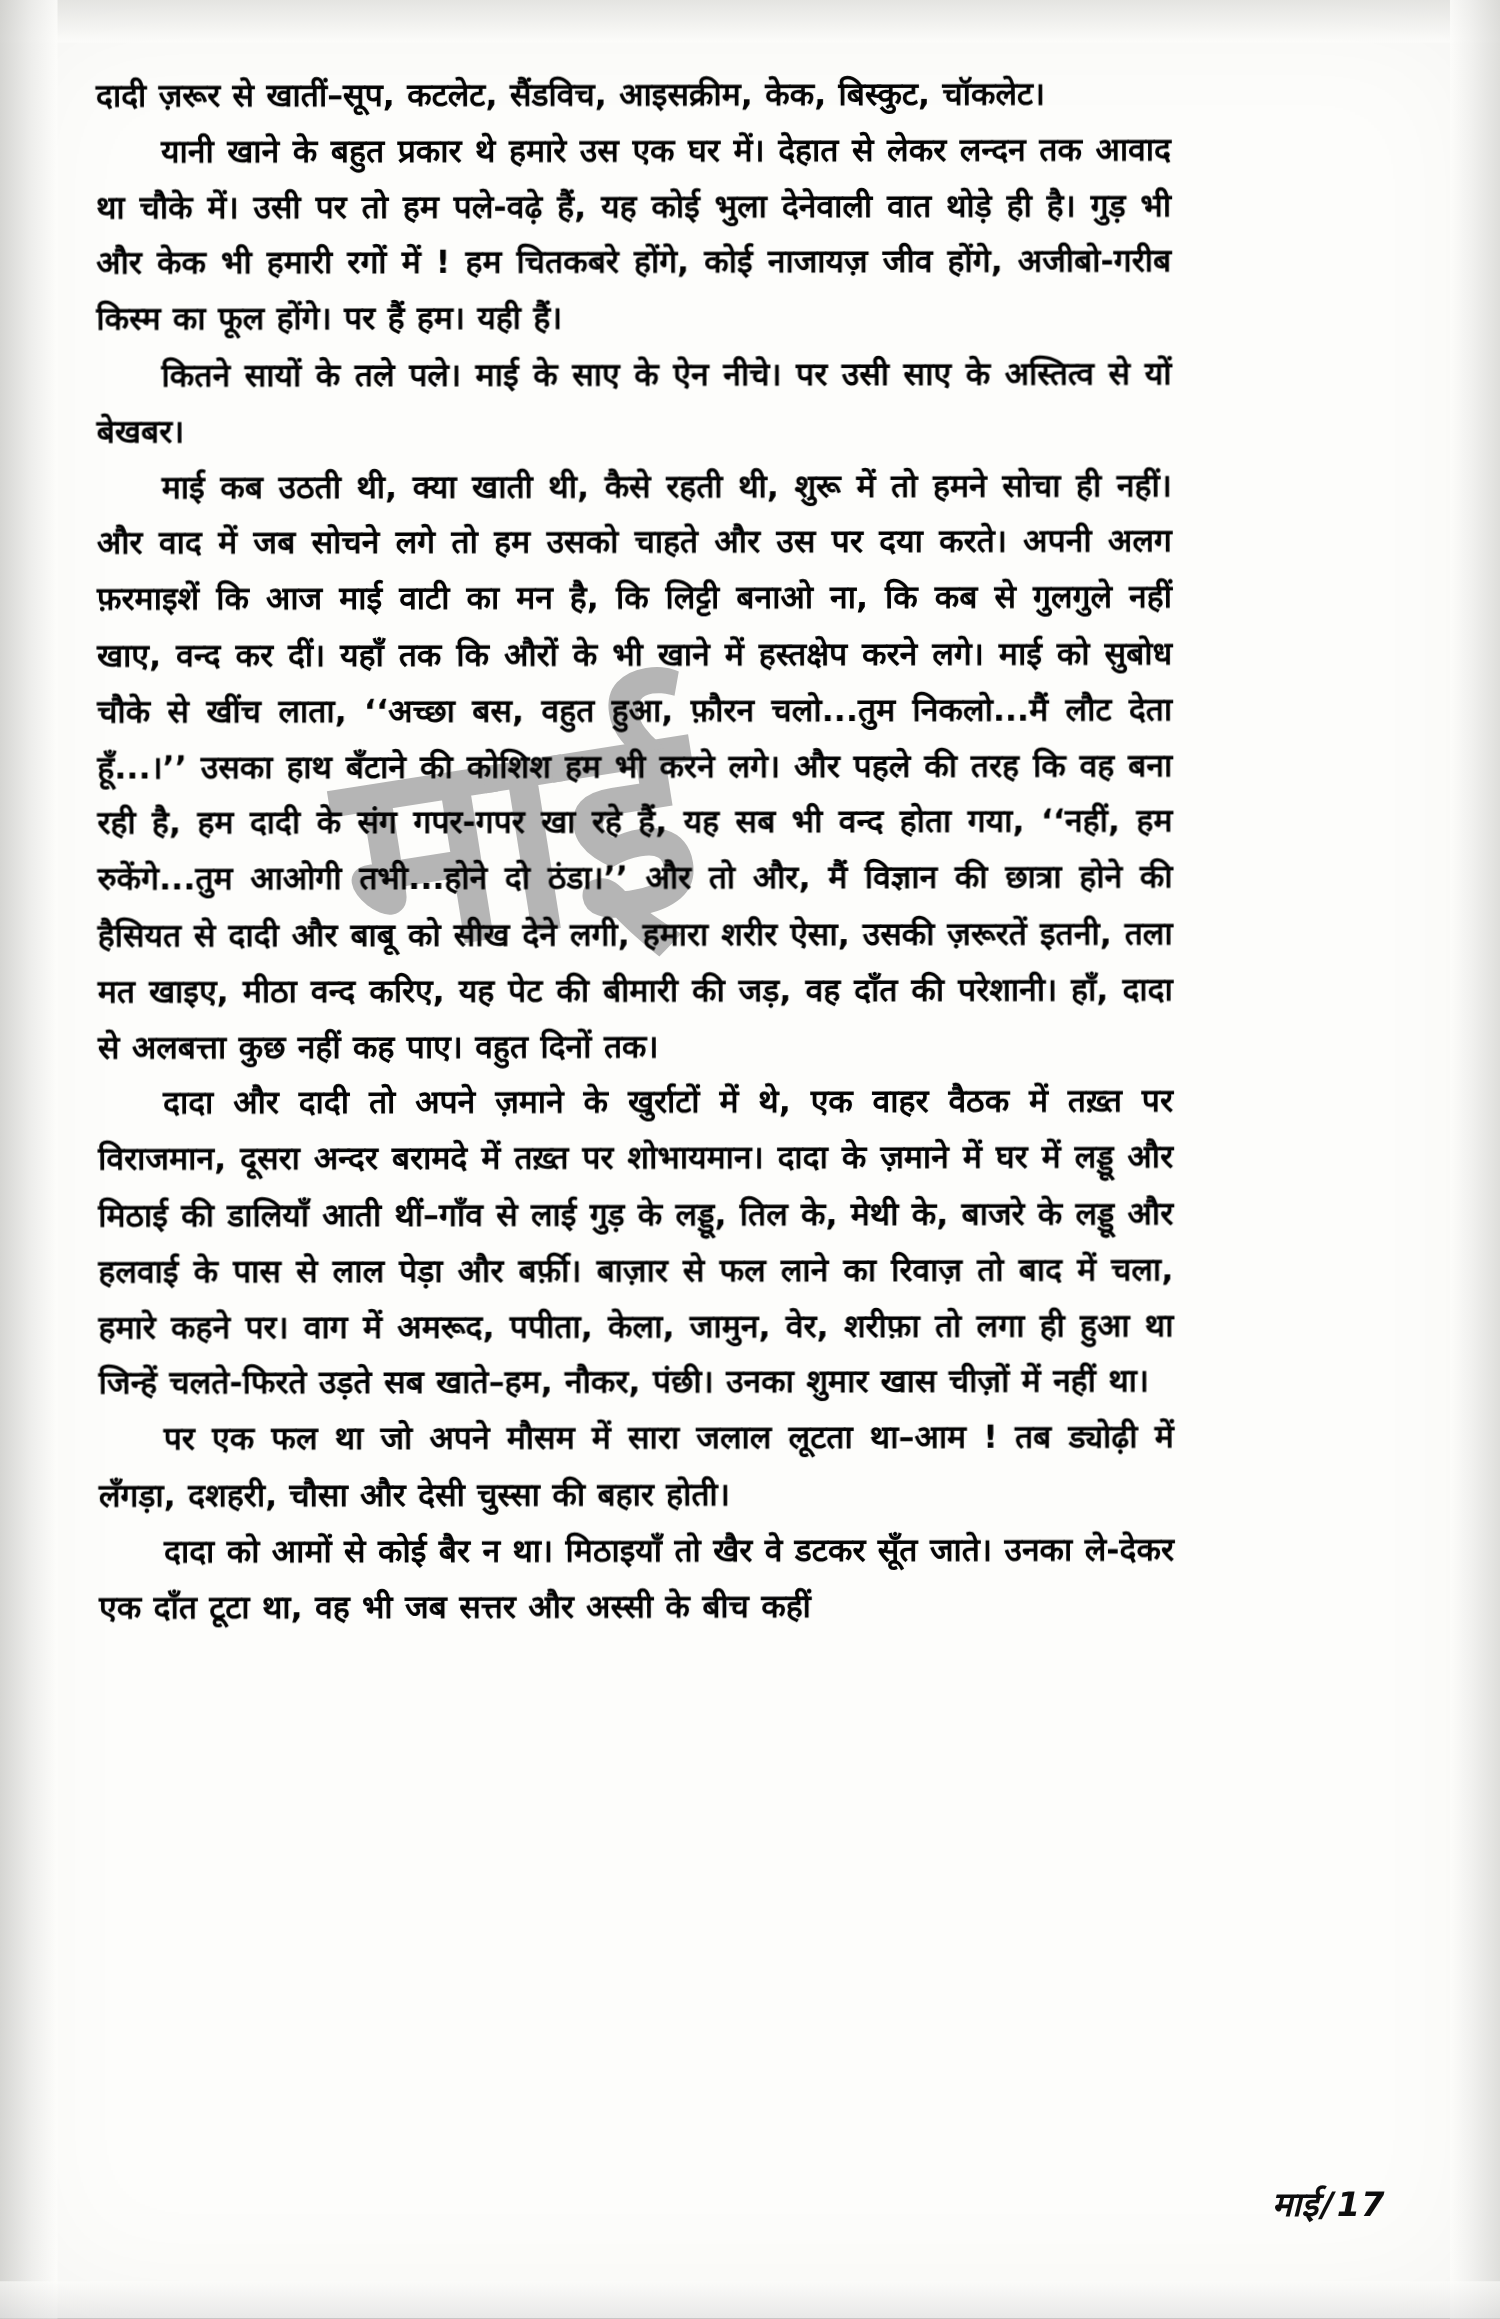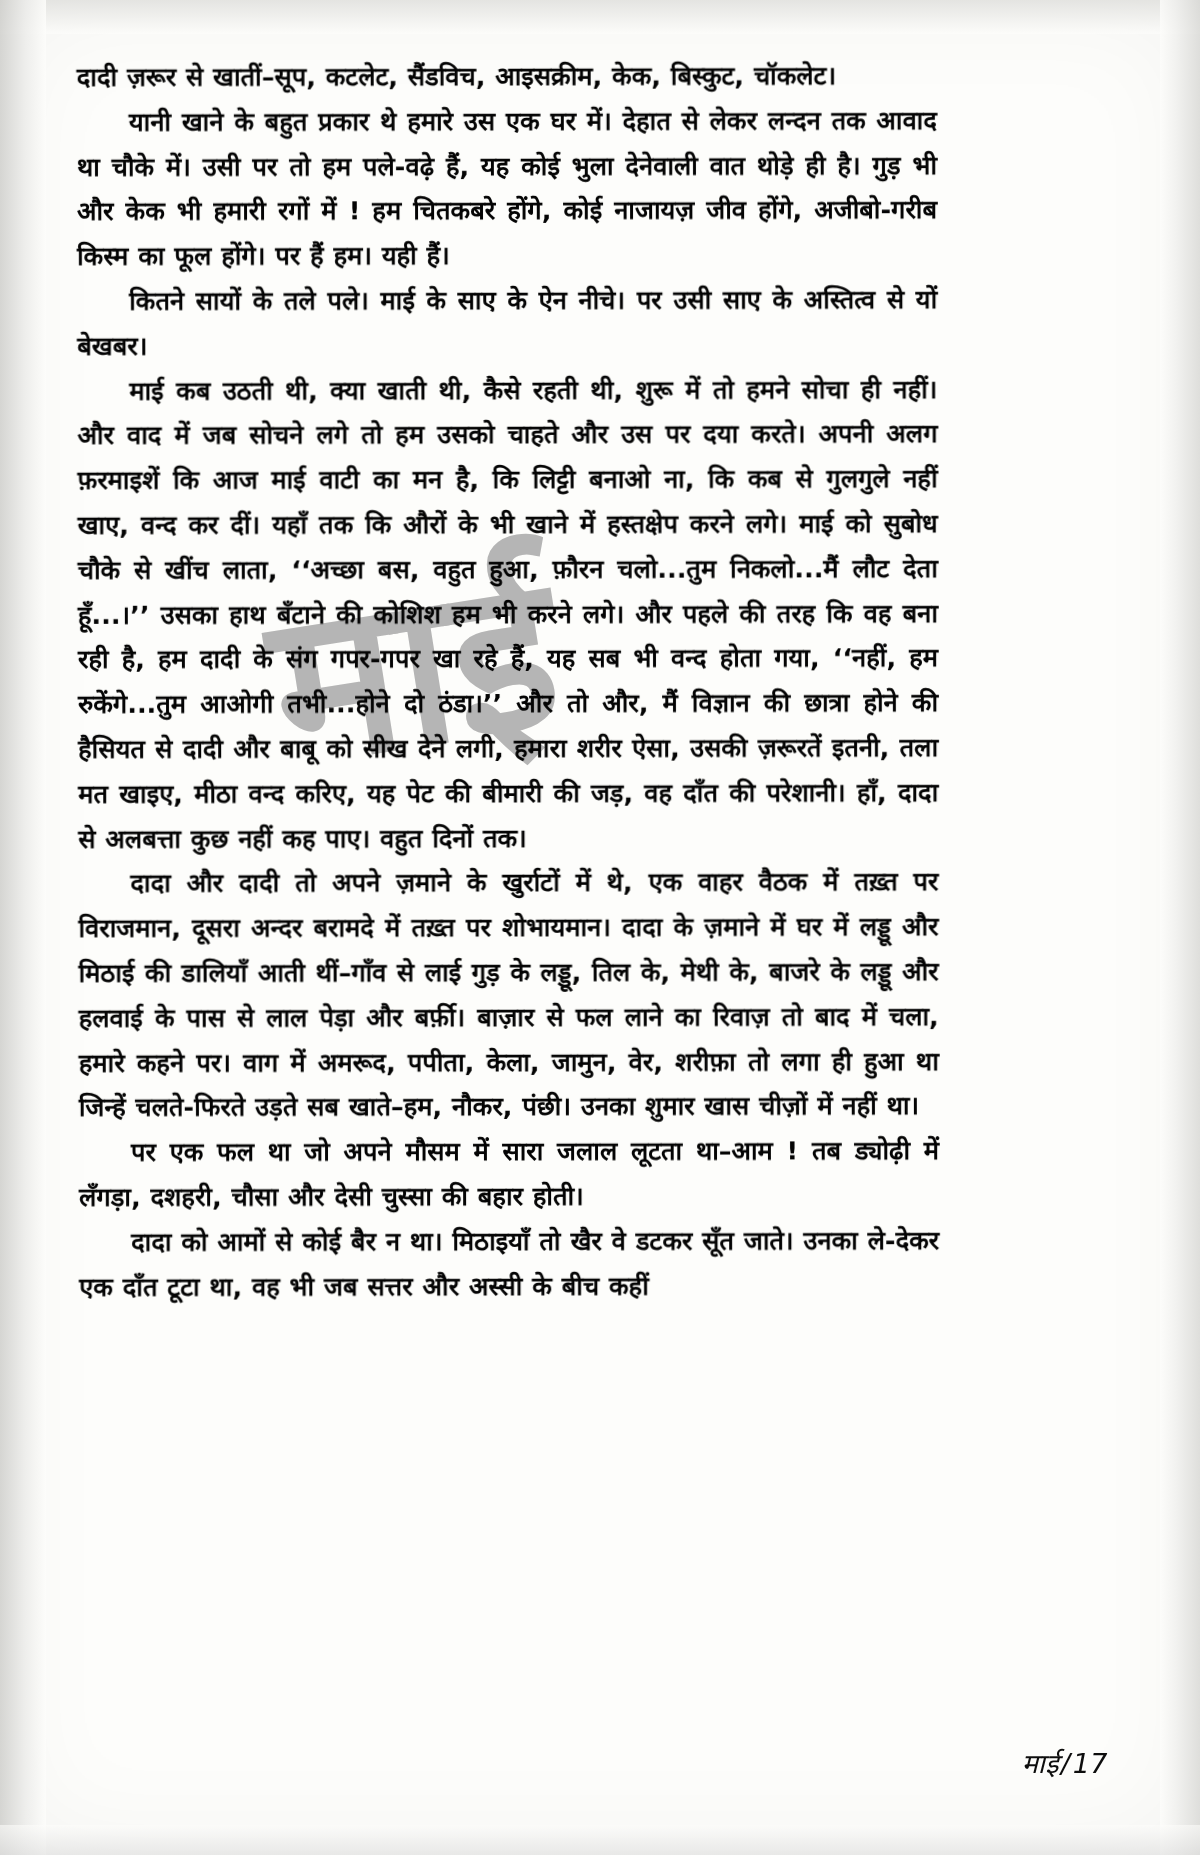--- a/index.html
+++ b/index.html
@@ -102,21 +102,21 @@
   }
 
   
   .footer {
     position: absolute;
     right: 92px;
     bottom: 74px;
     z-index: 10;
     font-family: "DejaVu Sans", sans-serif;
     font-size: 27px;
-    font-weight: 400;
+    font-weight: 700;
     font-style: italic;
     color: #0d0d0d;
     letter-spacing: .5px;
     margin-top: 31px;
   }
   .footer .sep { font-style: italic; padding: 0 2px; }
 </style>
 </head>
 <body>
 

